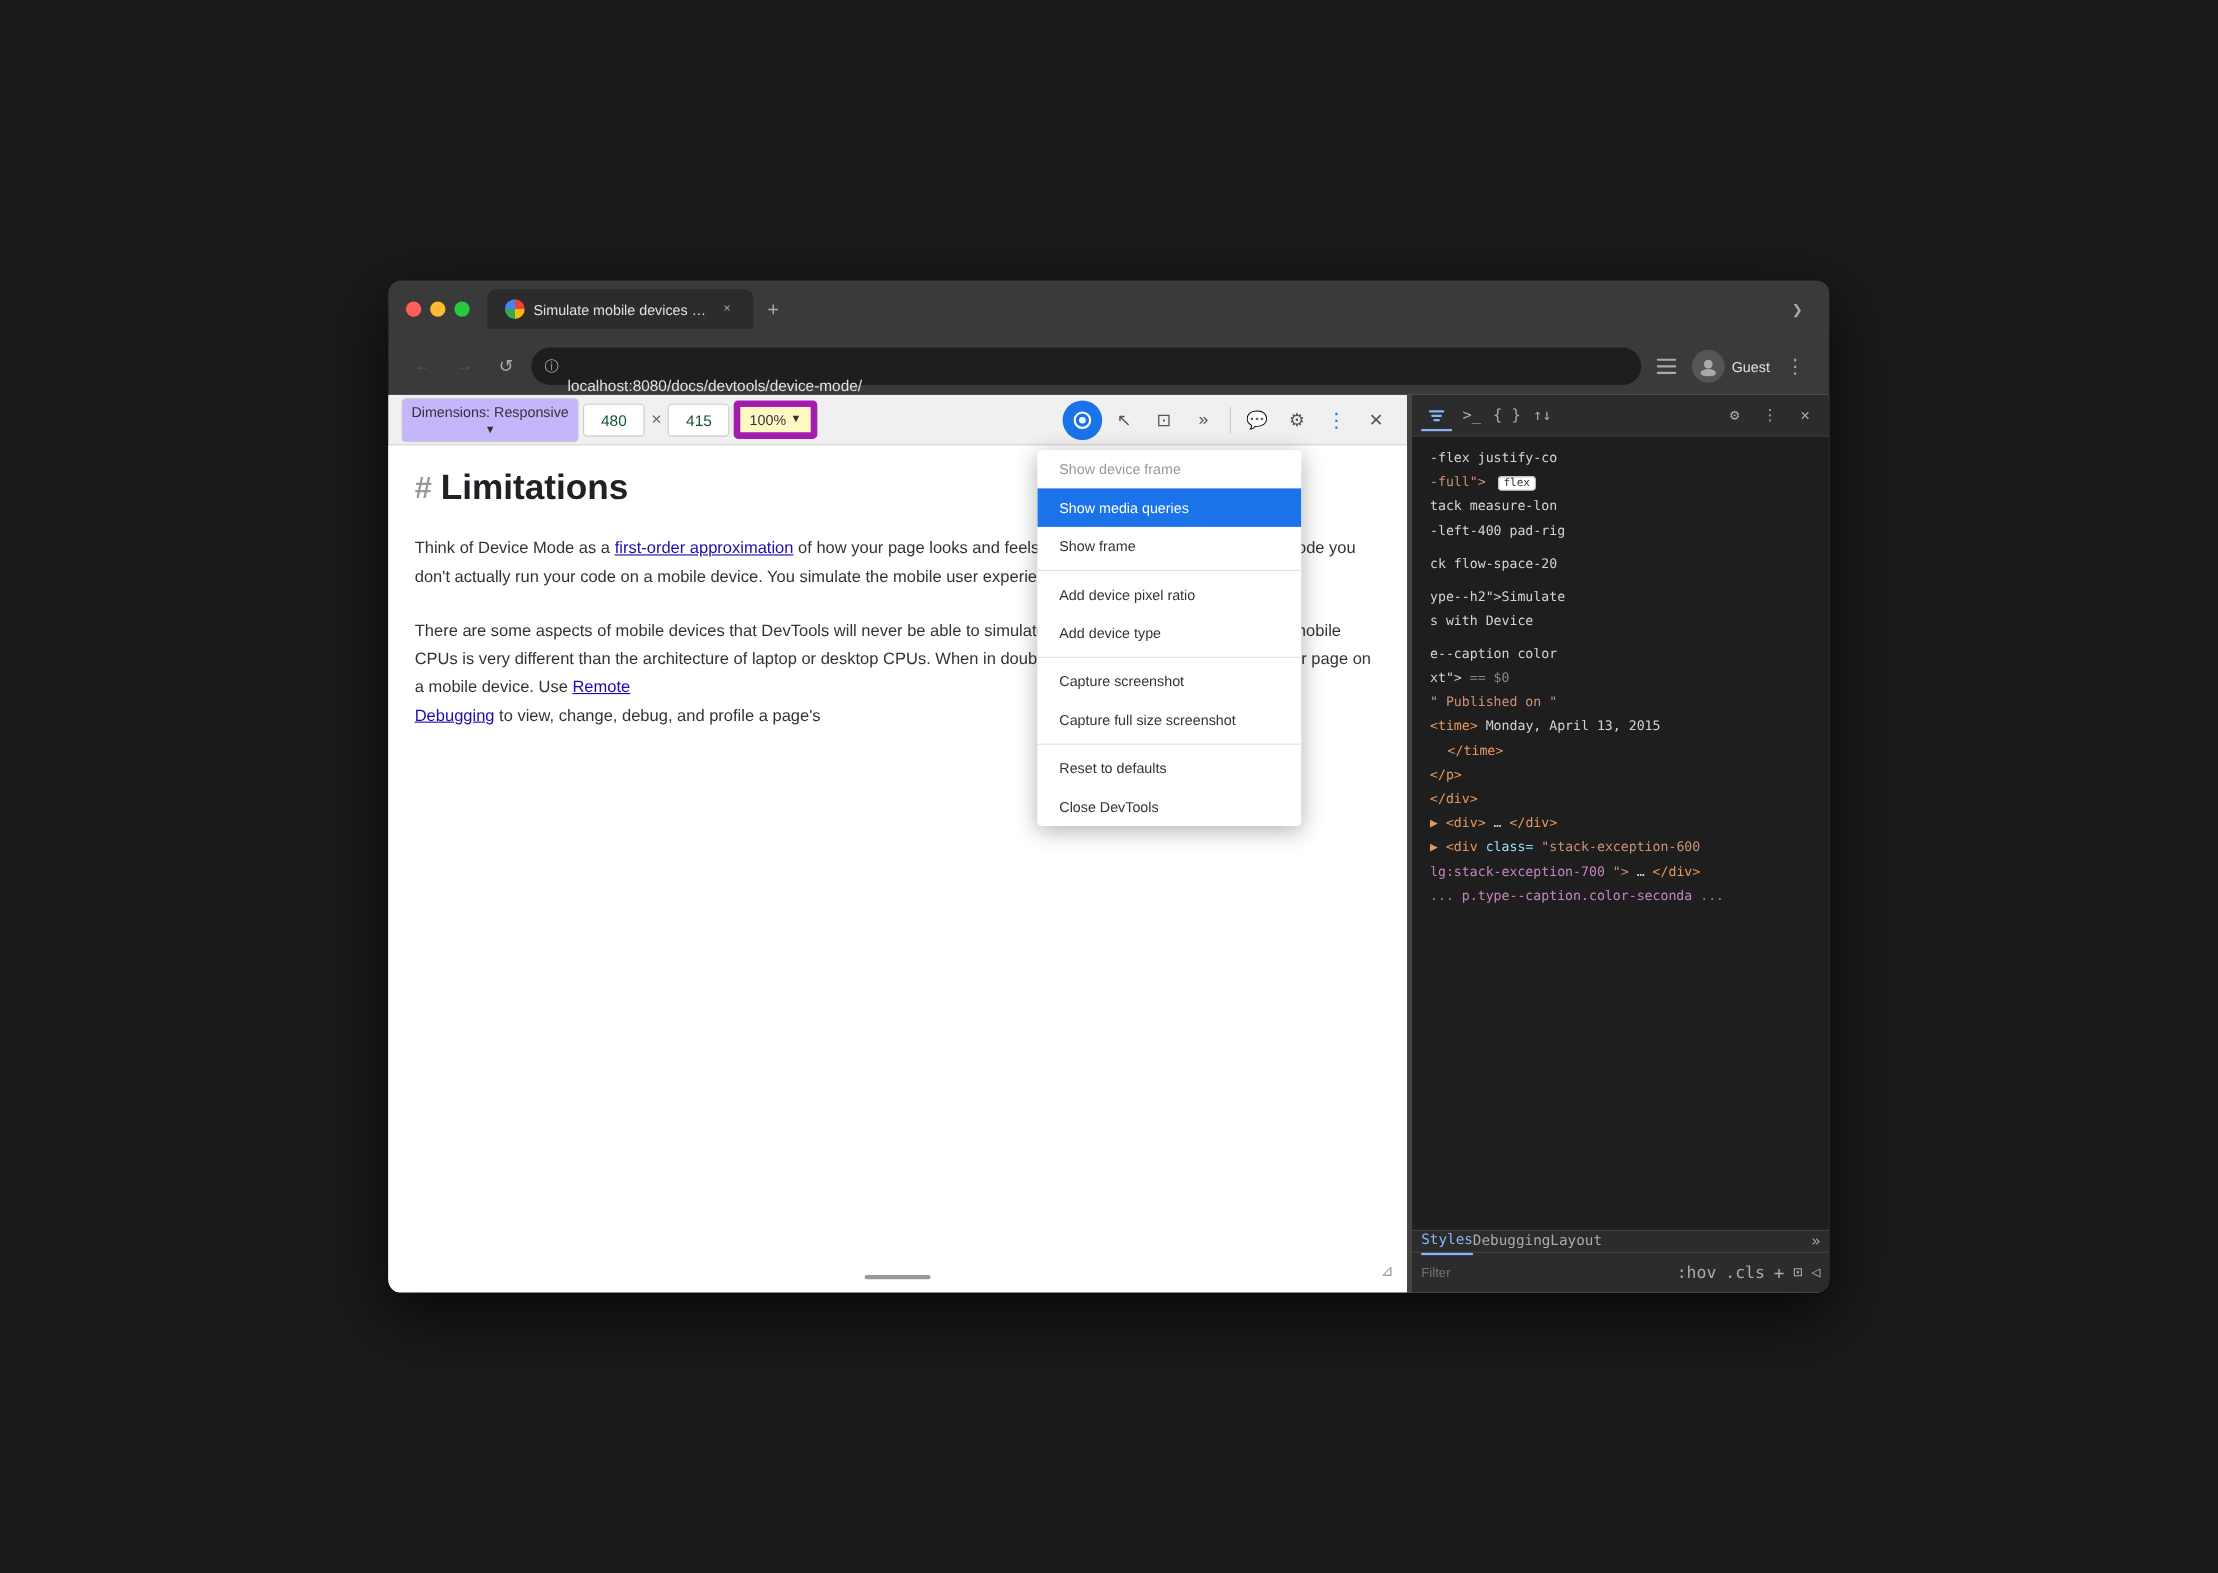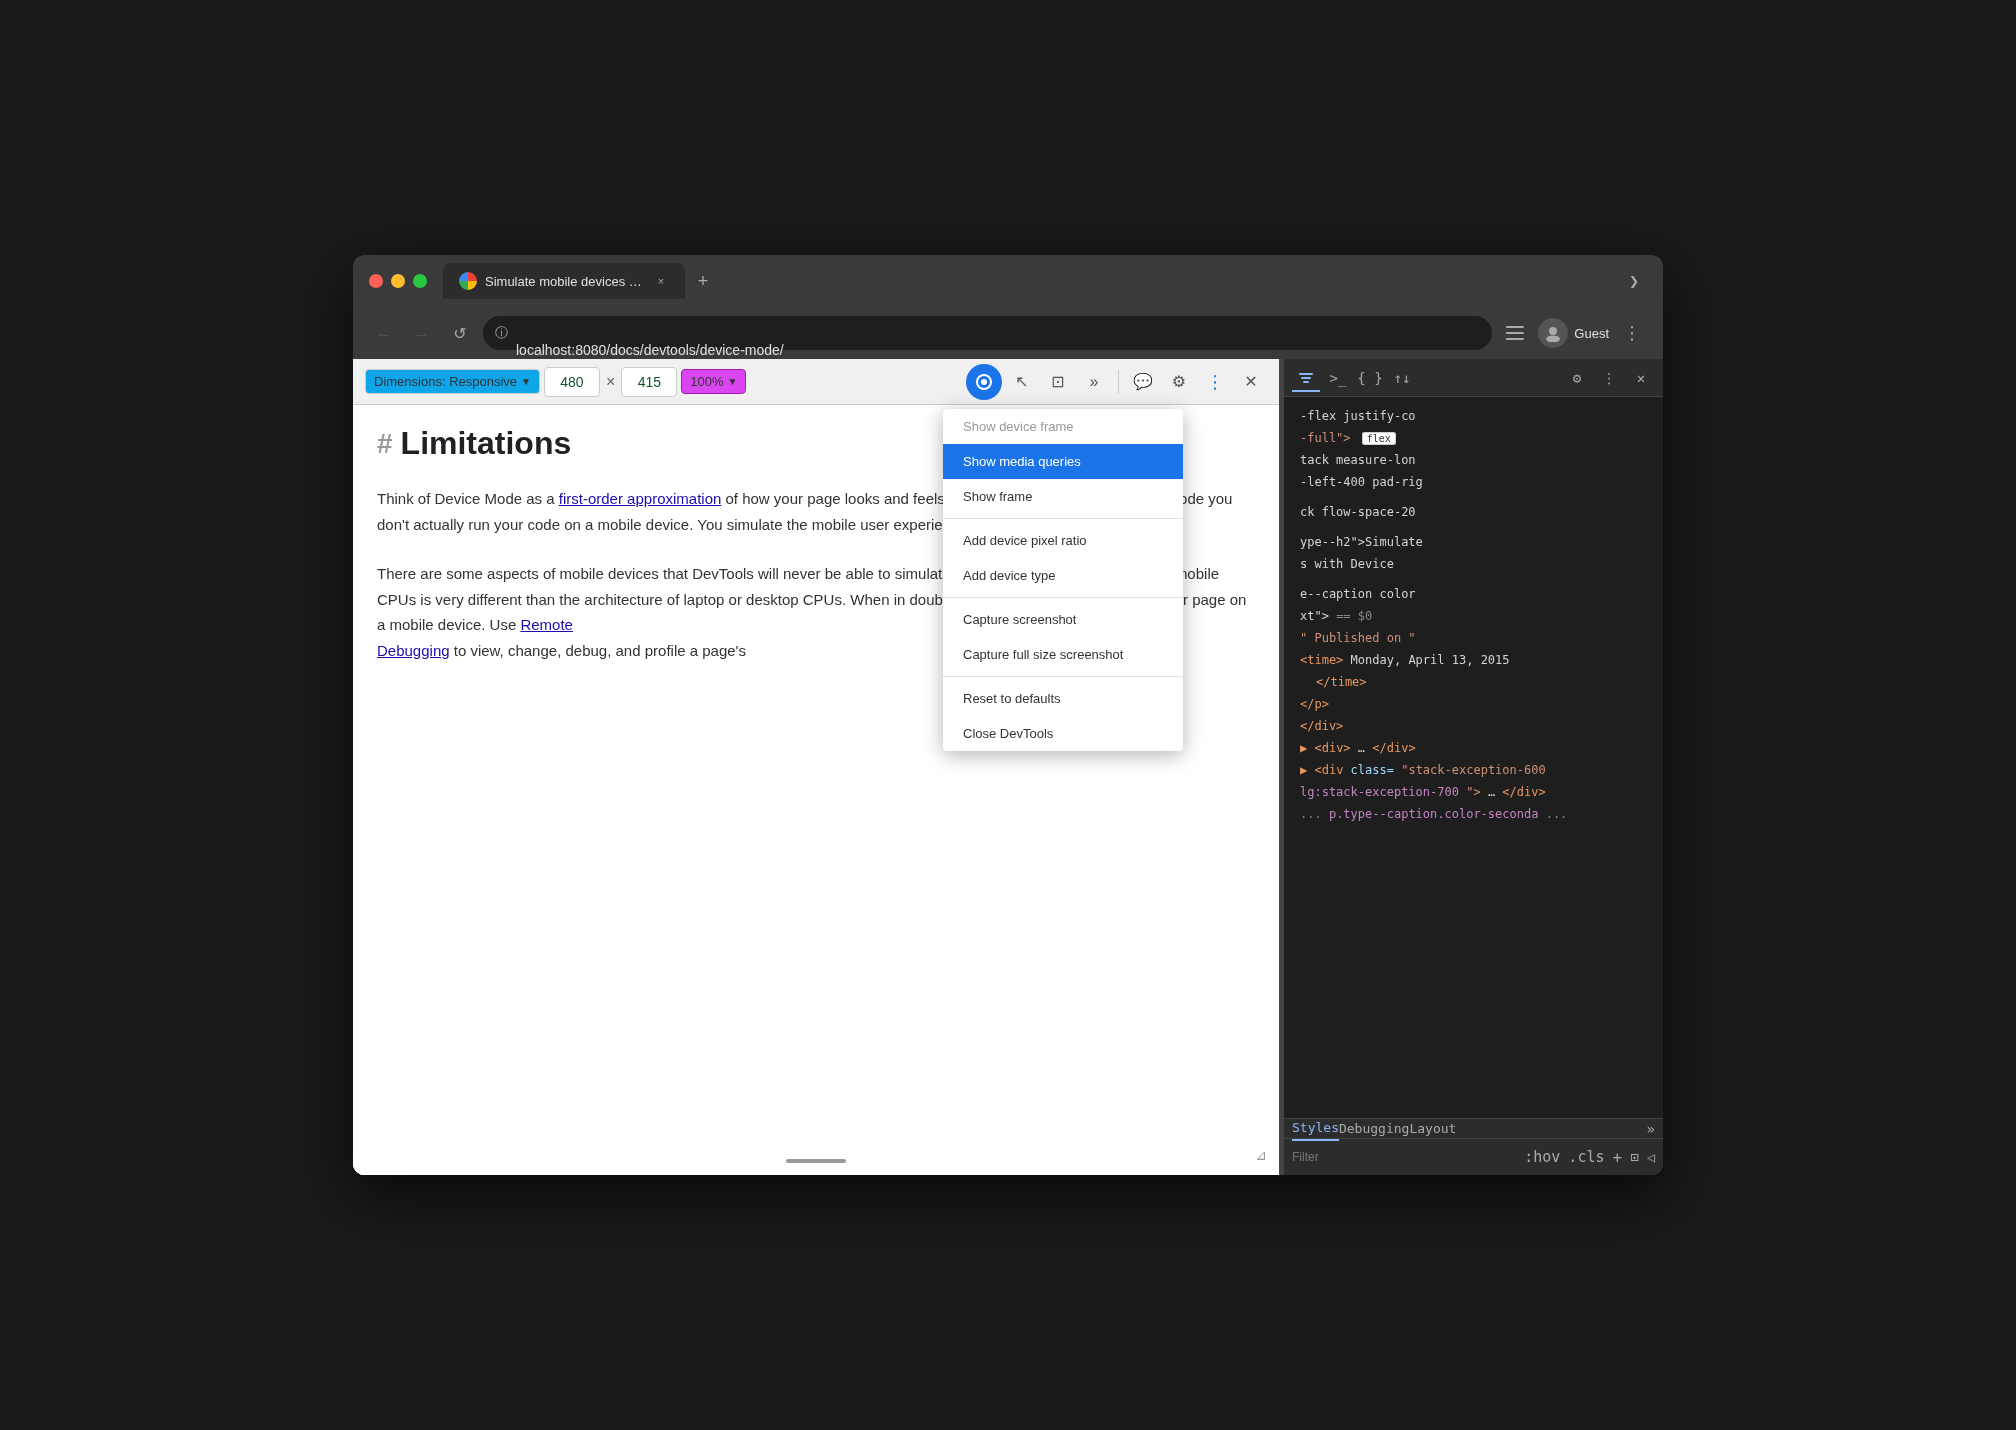--- a/index.html
+++ b/index.html
@@ -184,26 +184,27 @@
       padding: 0 12px;
       gap: 4px;
       border-bottom: 1px solid #ccc;
       flex-shrink: 0;
     }
     .dimensions-btn {
       display: flex;
       align-items: center;
       gap: 4px;
       padding: 4px 8px;
-      background: #0ea5e9;
+      background: #c4b5fd;
       border: 1px solid #ccc;
       border-radius: 4px;
       font-size: 13px;
       color: #333;
       cursor: pointer;
+      flex-direction: column;
     }
     .dimension-input {
       width: 56px;
       height: 30px;
       border: 1px solid #ccc;
       border-radius: 4px;
       text-align: center;
       font-size: 14px;
       color: #14532d;
       background: #fff;
@@ -211,22 +212,22 @@
     .dim-separator {
       color: #666;
       font-size: 16px;
       padding: 0 2px;
     }
     .zoom-btn {
       display: flex;
       align-items: center;
       gap: 4px;
       padding: 4px 8px;
-      background: #d946ef;
-      border: 1px solid #a21caf;
+      background: #fef9c3;
+      border: 6px solid #a21caf;
       border-radius: 4px;
       font-size: 13px;
       color: #333;
       cursor: pointer;
     }
     .toolbar-spacer { flex: 1; }
     .device-mode-btn {
       width: 36px;
       height: 36px;
       background: #1a73e8;

